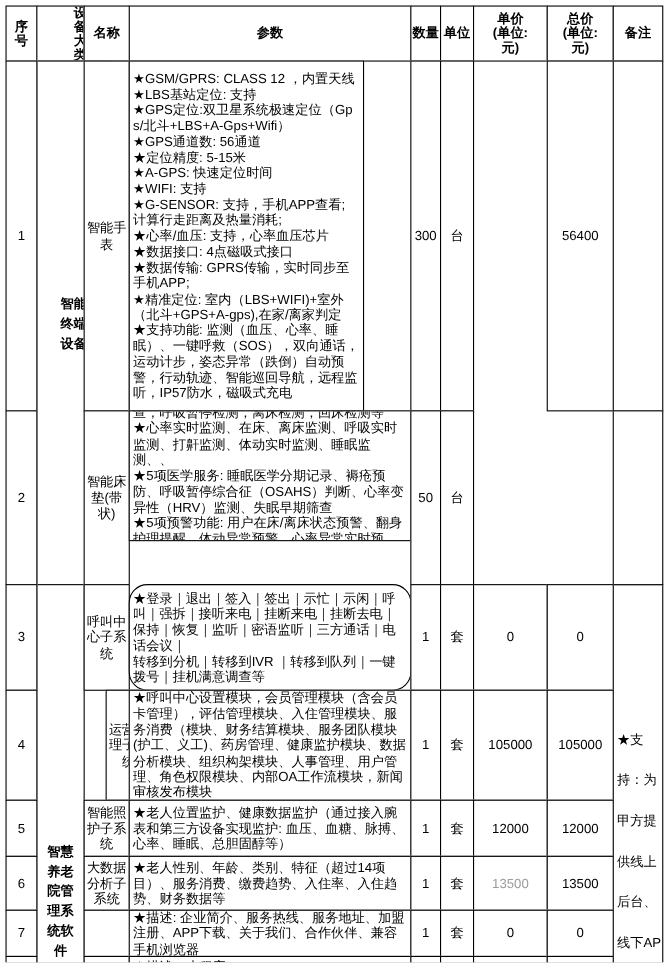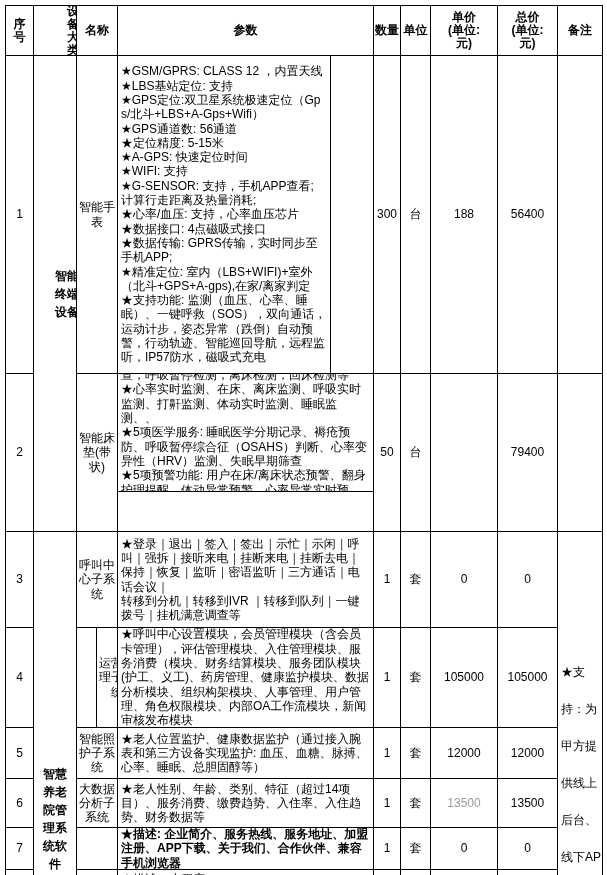--- a/index.html
+++ b/index.html
@@ -64,36 +64,34 @@
 ★A-GPS: 快速定位时间
 ★WIFI: 支持
 ★G-SENSOR: 支持，手机APP查看; 计算行走距离及热量消耗;
 ★心率/血压: 支持，心率血压芯片
 ★数据接口: 4点磁吸式接口
 ★数据传输: GPRS传输，实时同步至手机APP;
 ★精准定位: 室内（LBS+WIFI)+室外（北斗+GPS+A-gps),在家/离家判定
 ★支持功能: 监测（血压、心率、睡眠）、一键呼救（SOS），双向通话，运动计步，姿态异常（跌倒）自动预警，行动轨迹、智能巡回导航，远程监听，IP57防水，磁吸式充电</div>
   <div class="cell" style="left:373px;top:55px;width:28px;height:319px;">300</div>
   <div class="cell" style="left:400px;top:55px;width:31px;height:319px;">台</div>
-  <div class="cell" style="left:430px;top:55px;width:68px;height:319px;">188</div>
   <div class="cell" style="left:497px;top:55px;width:61px;height:319px;">56400</div>
 
   <div class="cell" style="left:5px;top:373px;width:29px;height:159px;">2</div>
   <div class="cell" style="left:76px;top:373px;width:42px;height:159px;">智能床垫(带状)</div>
   <div class="cell param" style="left:117px;top:373px;width:257px;height:119px;">★睡眠检测，呼吸检测，心率检测，房颤筛查，呼吸暂停检测，离床检测，回床检测等
 ★心率实时监测、在床、离床监测、呼吸实时监测、打鼾监测、体动实时监测、睡眠监测、、
 ★5项医学服务: 睡眠医学分期记录、褥疮预防、呼吸暂停综合征（OSAHS）判断、心率变异性（HRV）监测、失眠早期筛查
 ★5项预警功能: 用户在床/离床状态预警、翻身护理提醒、体动异常预警、心率异常实时预警、用户离床未归预警</div>
   <div class="cell" style="left:373px;top:373px;width:28px;height:159px;">50</div>
   <div class="cell" style="left:400px;top:373px;width:31px;height:159px;">台</div>
-  <div class="cell" style="left:497px;top:373px;width:61px;height:159px;">79400</div>
 
   <div class="cell" style="left:5px;top:531px;width:29px;height:97px;">3</div>
   <div class="cell" style="left:76px;top:531px;width:42px;height:97px;">呼叫中心子系统</div>
-  <div class="cell param" style="left:117px;top:531px;width:257px;height:97px;">★登录｜退出｜签入｜签出｜示忙｜示闲｜呼叫｜强拆｜接听来电｜挂断来电｜挂断去电｜保持｜恢复｜监听｜密语监听｜三方通话｜电话会议｜
+  <div class="cell param" style="left:117px;top:531px;width:257px;height:97px;border-radius:17px;">★登录｜退出｜签入｜签出｜示忙｜示闲｜呼叫｜强拆｜接听来电｜挂断来电｜挂断去电｜保持｜恢复｜监听｜密语监听｜三方通话｜电话会议｜
 转移到分机｜转移到IVR ｜转移到队列｜一键拨号｜挂机满意调查等</div>
   <div class="cell" style="left:373px;top:531px;width:28px;height:97px;">1</div>
   <div class="cell" style="left:400px;top:531px;width:31px;height:97px;">套</div>
   <div class="cell" style="left:430px;top:531px;width:68px;height:97px;">0</div>
   <div class="cell" style="left:497px;top:531px;width:61px;height:97px;">0</div>
 
   <div class="cell" style="left:5px;top:627px;width:29px;height:101px;">4</div>
   <div class="cell" style="left:76px;top:627px;width:42px;height:101px;margin-left:20px;">运营管理子系统</div>
   <div class="cell param" style="left:117px;top:627px;width:257px;height:101px;">★呼叫中心设置模块，会员管理模块（含会员卡管理），评估管理模块、入住管理模块、服务消费（模块、财务结算模块、服务团队模块(护工、义工)、药房管理、健康监护模块、数据分析模块、组织构架模块、人事管理、用户管理、角色权限模块、内部OA工作流模块，新闻审核发布模块</div>
   <div class="cell" style="left:373px;top:627px;width:28px;height:101px;">1</div>
@@ -112,21 +110,21 @@
   <div class="cell" style="left:5px;top:778px;width:29px;height:50px;">6</div>
   <div class="cell" style="left:76px;top:778px;width:42px;height:50px;">大数据分析子系统</div>
   <div class="cell param" style="left:117px;top:778px;width:257px;height:50px;">★老人性别、年龄、类别、特征（超过14项目）、服务消费、缴费趋势、入住率、入住趋势、财务数据等</div>
   <div class="cell" style="left:373px;top:778px;width:28px;height:50px;">1</div>
   <div class="cell" style="left:400px;top:778px;width:31px;height:50px;">套</div>
   <div class="cell muted" style="left:430px;top:778px;width:68px;height:50px;">13500</div>
   <div class="cell" style="left:497px;top:778px;width:61px;height:50px;">13500</div>
 
   <div class="cell" style="left:5px;top:827px;width:29px;height:43px;">7</div>
   <div class="cell" style="left:76px;top:827px;width:42px;height:43px;padding-left:48px;">官方网站子系统</div>
-  <div class="cell param" style="left:117px;top:827px;width:257px;height:43px;font-weight:bold;">★描述: 企业简介、服务热线、服务地址、加盟注册、APP下载、关于我们、合作伙伴、兼容手机浏览器</div>
+  <div class="cell param" style="left:117px;top:827px;width:257px;height:43px;">★描述: 企业简介、服务热线、服务地址、加盟注册、APP下载、关于我们、合作伙伴、兼容手机浏览器</div>
   <div class="cell" style="left:373px;top:827px;width:28px;height:43px;">1</div>
   <div class="cell" style="left:400px;top:827px;width:31px;height:43px;">套</div>
   <div class="cell" style="left:430px;top:827px;width:68px;height:43px;">0</div>
   <div class="cell" style="left:497px;top:827px;width:61px;height:43px;">0</div>
 
   <div class="cell" style="left:5px;top:869px;width:29px;height:7px;"></div>
   <div class="cell" style="left:76px;top:869px;width:42px;height:7px;"></div>
   <div class="cell param param-top" style="left:117px;top:869px;width:257px;height:7px;">★描述：小程序</div>
   <div class="cell" style="left:373px;top:869px;width:28px;height:7px;"></div>
   <div class="cell" style="left:400px;top:869px;width:31px;height:7px;"></div>

